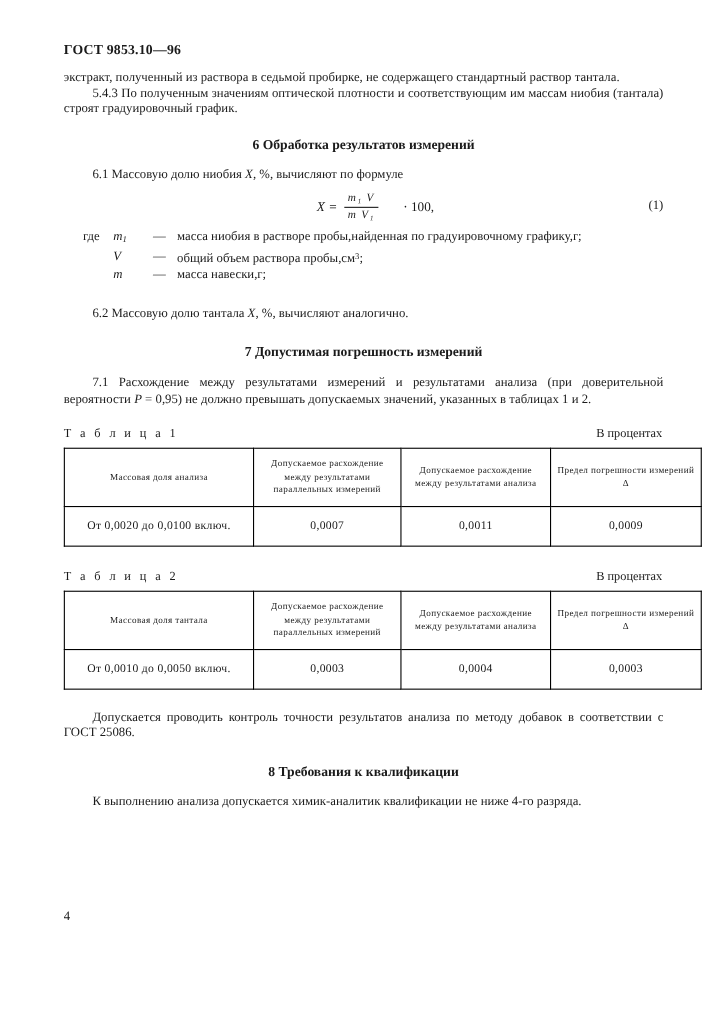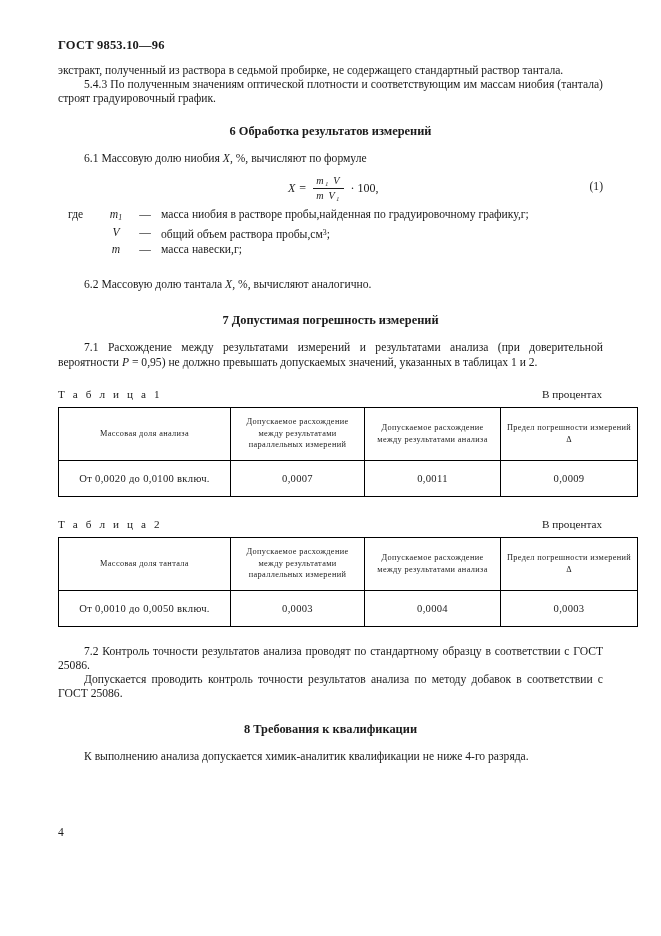--- a/index.html
+++ b/index.html
@@ -122,22 +122,22 @@
     border-collapse: collapse;
     margin-left: 10px;
     font-size: 11.6px;
   }
   .wheretab td {
     padding: 0;
     line-height: 14.6px;
     vertical-align: top;
     white-space: nowrap;
   }
-  .wheretab td.c1 { text-align: left; padding-right: 5px; width: 30px; }
-  .wheretab td.c2 { text-align: center; padding-right: 8px; width: 26px; font-style: italic; }
+  .wheretab td.c1 { text-align: center; padding-right: 5px; width: 30px; }
+  .wheretab td.c2 { text-align: left; padding-right: 8px; width: 26px; font-style: italic; }
   .wheretab td.c3 { text-align: center; padding-right: 8px; width: 16px; }
   .wheretab td.c4 { text-align: left; white-space: normal; }
 
   
   .tbl-caption-row {
     position: relative;
     height: 15px;
     font-size: 11.2px;
   }
   .tbl-caption {
@@ -216,21 +216,21 @@
 
     <div class="formula-row">
       <div class="formula">
         <span class="it">X</span>
         <span style="margin:0 4px;">=</span>
         <span class="frac">
           <span class="num">m₁ V</span>
           <span class="bar"></span>
           <span class="den">m V₁</span>
         </span>
-        <span style="margin-left:4px;">· 100,</span>
+        <span style="margin-left:20px;">· 100,</span>
       </div>
       <div class="fnum">(1)</div>
     </div>
 
     <table class="wheretab">
       <tbody>
           <tr>
         <td class="c1">где</td>
         <td class="c2"><i>m</i><sub>1</sub></td>
         <td class="c3">—</td>
@@ -310,21 +310,20 @@
           <td class="firstcol">От 0,0010  до 0,0050  включ.</td>
           <td>0,0003</td>
           <td>0,0004</td>
           <td>0,0003</td>
         </tr>
       </tbody>
     </table>
 
     <div class="gap-l"></div>
 
-    <p class="ind">7.2  Контроль точности результатов анализа проводят по стандартному образцу в соответствии с ГОСТ 25086.</p>
     <p class="ind">Допускается проводить контроль точности результатов анализа по методу добавок в соответствии с ГОСТ 25086.</p>
 
     <div class="gap-xl"></div>
 
     <div class="sec-head">8  Требования к квалификации</div>
 
     <div class="gap-m"></div>
 
     <p class="ind">К выполнению анализа допускается химик-аналитик квалификации не ниже 4-го разряда.</p>
 

